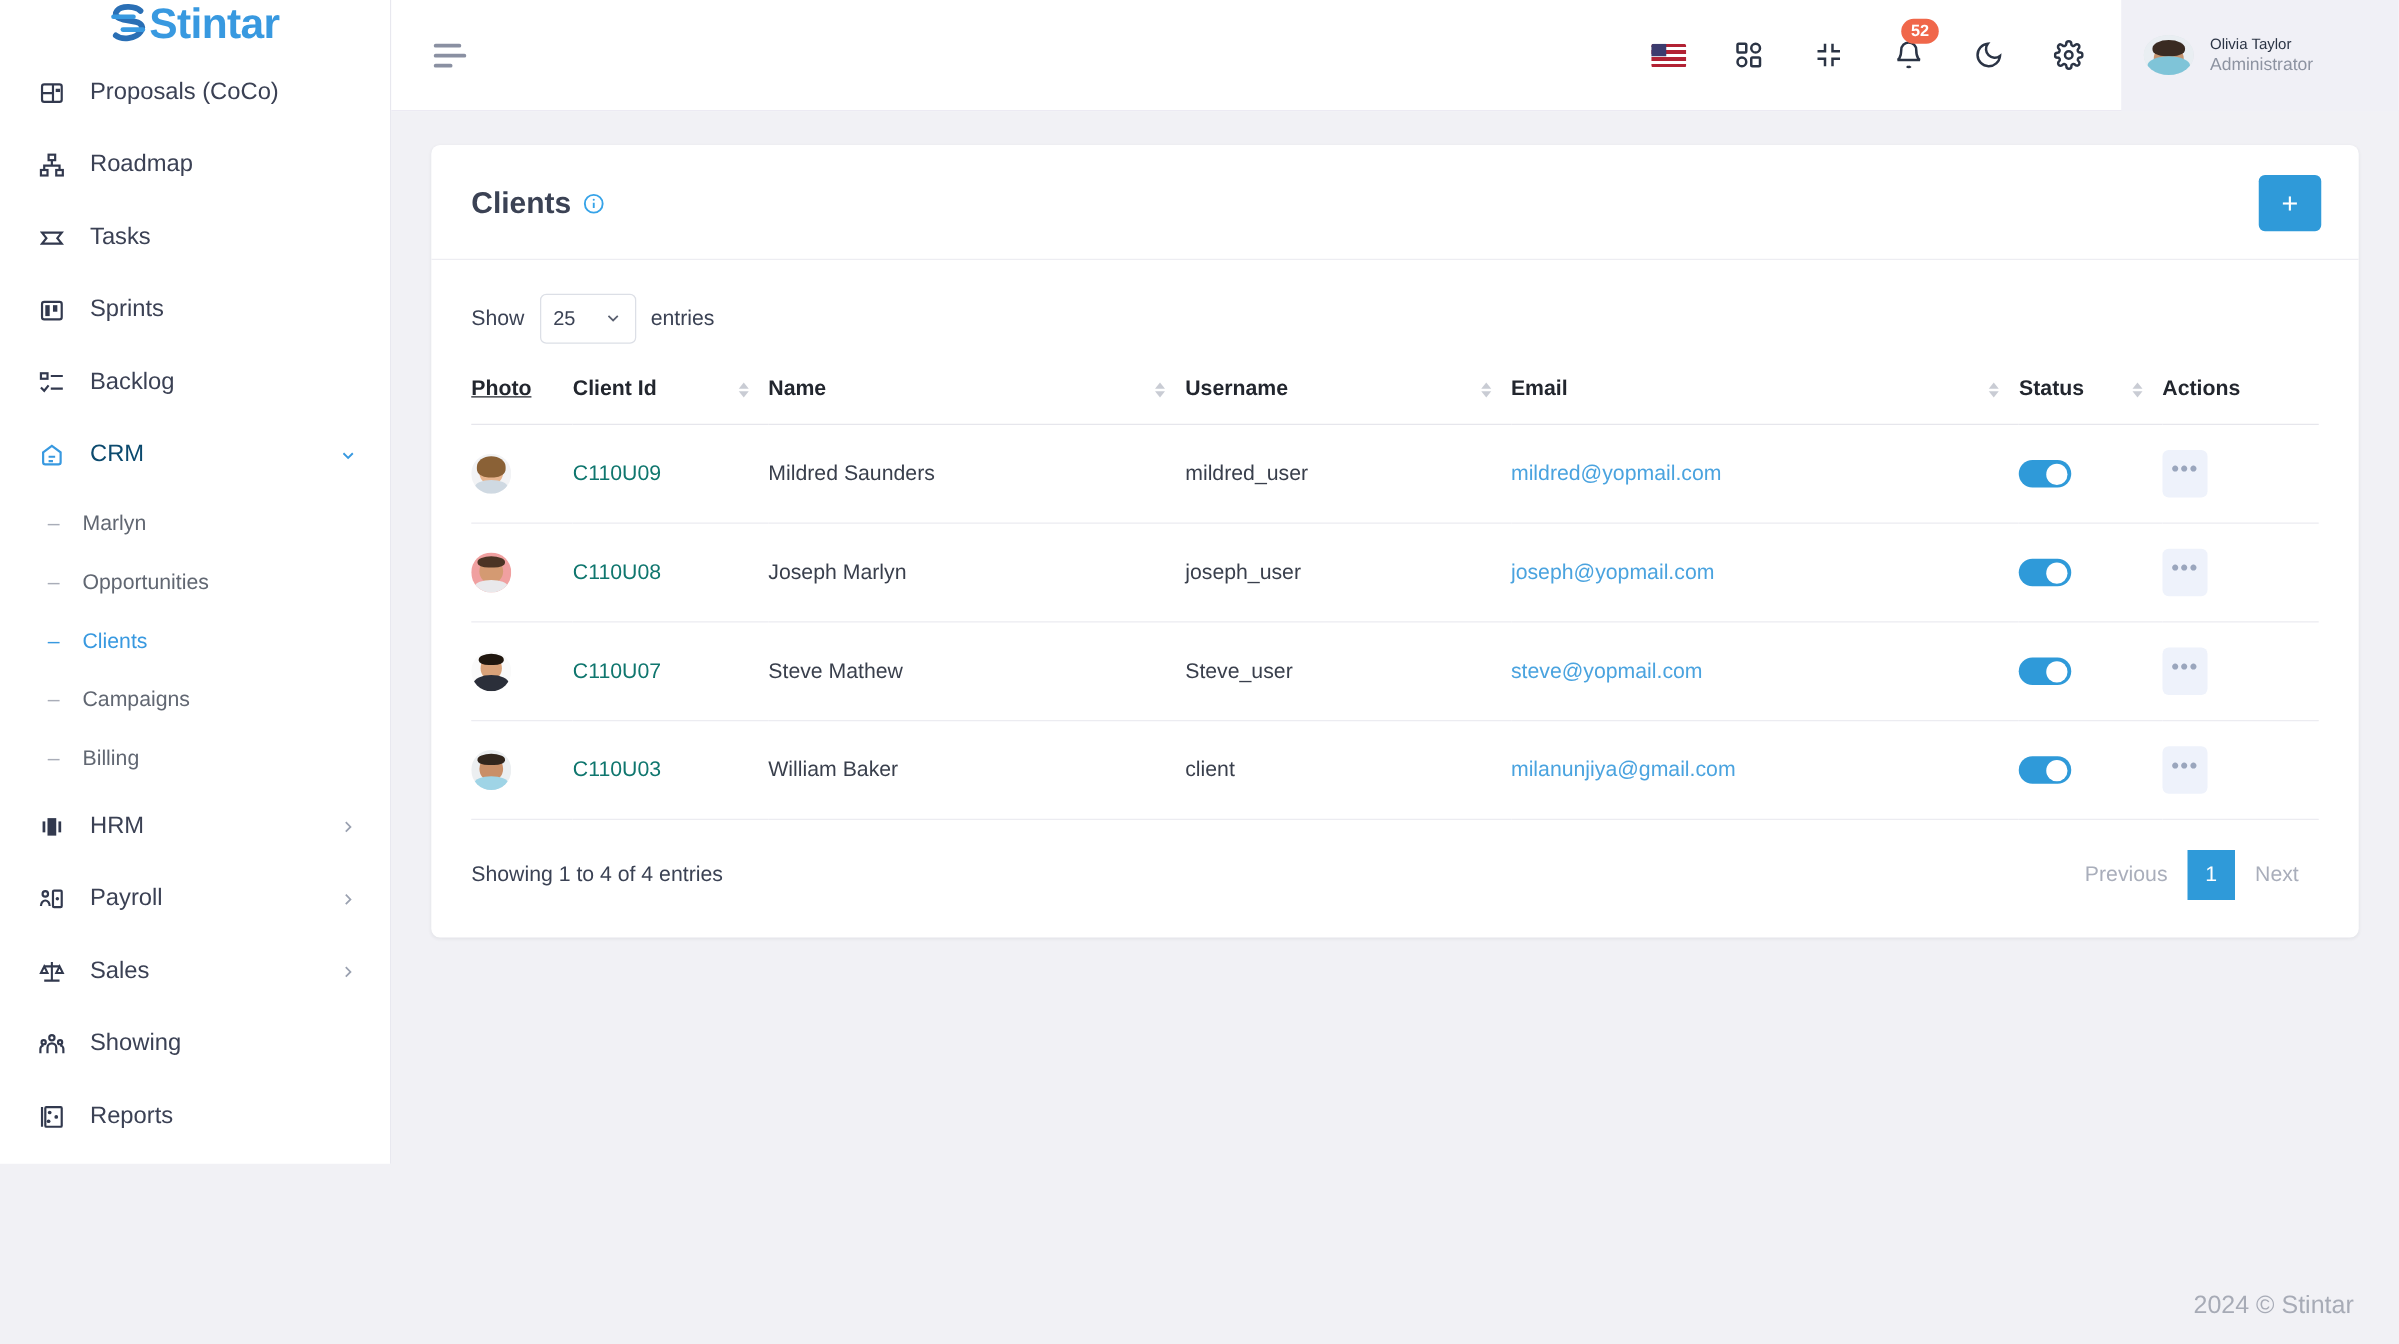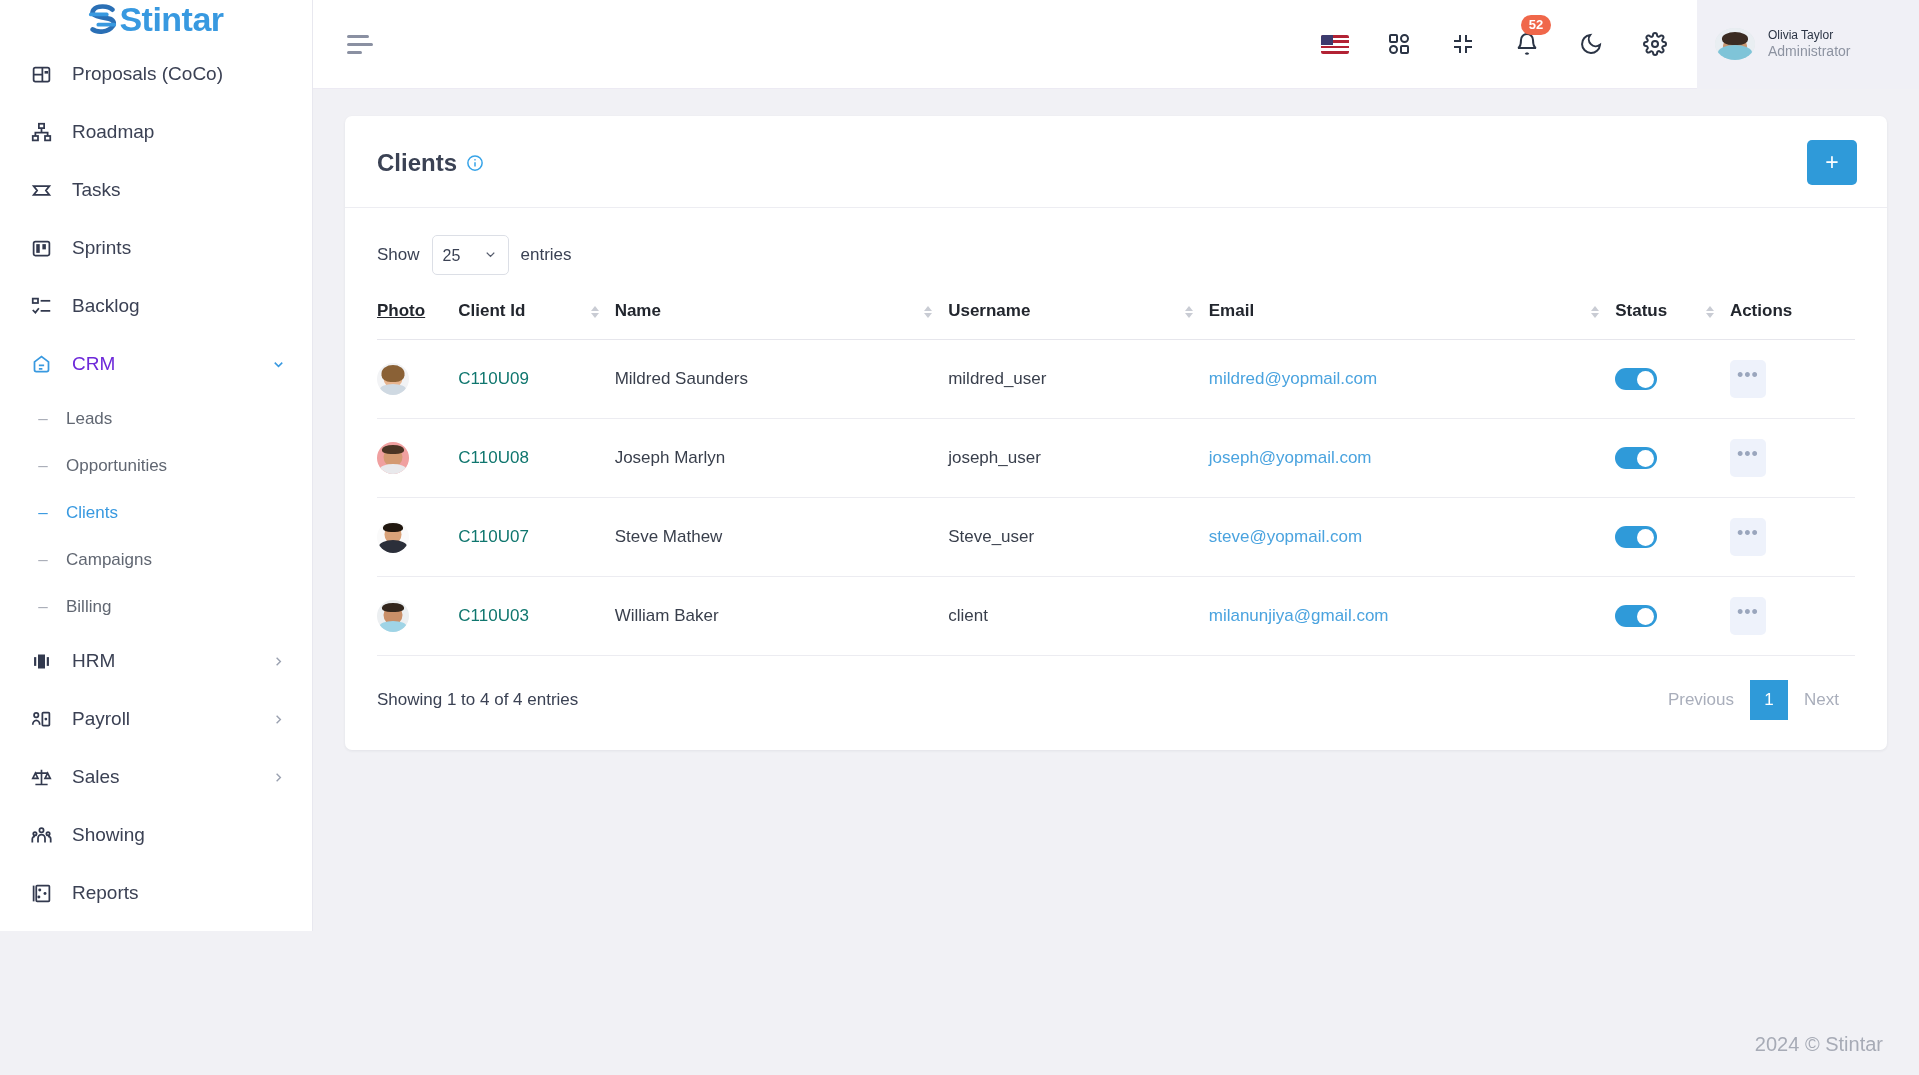--- a/index.html
+++ b/index.html
@@ -38,21 +38,21 @@
     color: #3b4154; font-size: 19px; cursor: pointer;
     position: relative;
   }
   .nav-item .ico {
     width: 26px; height: 26px; margin-right: 18px;
     display: inline-flex; align-items: center; justify-content: center;
     color: #32394e; flex: 0 0 26px;
   }
   .nav-item .label { flex: 1; white-space: nowrap; }
   .nav-item .caret { color: #9aa1b0; display: flex; align-items: center; }
-  .nav-item.active { color: #6d28d9; }
+  .nav-item.active { color: #0c4a6e; }
   .nav-item.active .ico { color: #3899e0; }
   .nav-item.active .caret { color: #3899e0; }
 
   .subnav { padding: 2px 0 2px 0; }
   .sub-item {
     display: flex; align-items: center;
     height: 47px; padding-left: 30px;
     font-size: 17px; color: #616772; cursor: pointer;
   }
   .sub-item .dash {
@@ -313,21 +313,21 @@
         <span class="caret">
           <svg width="15" height="15" viewBox="0 0 24 24" fill="none" stroke="currentColor" stroke-width="2.4">
               <path d="M6 9l6 6 6-6"></path>
             </svg>
         </span>
       </div>
 
       <div class="subnav">
         <div class="sub-item">
           <span class="dash">–</span>
-          <span>Leads</span>
+          <span>Marlyn</span>
         </div>
         <div class="sub-item">
           <span class="dash">–</span>
           <span>Opportunities</span>
         </div>
         <div class="sub-item active">
           <span class="dash">–</span>
           <span>Clients</span>
         </div>
         <div class="sub-item">

